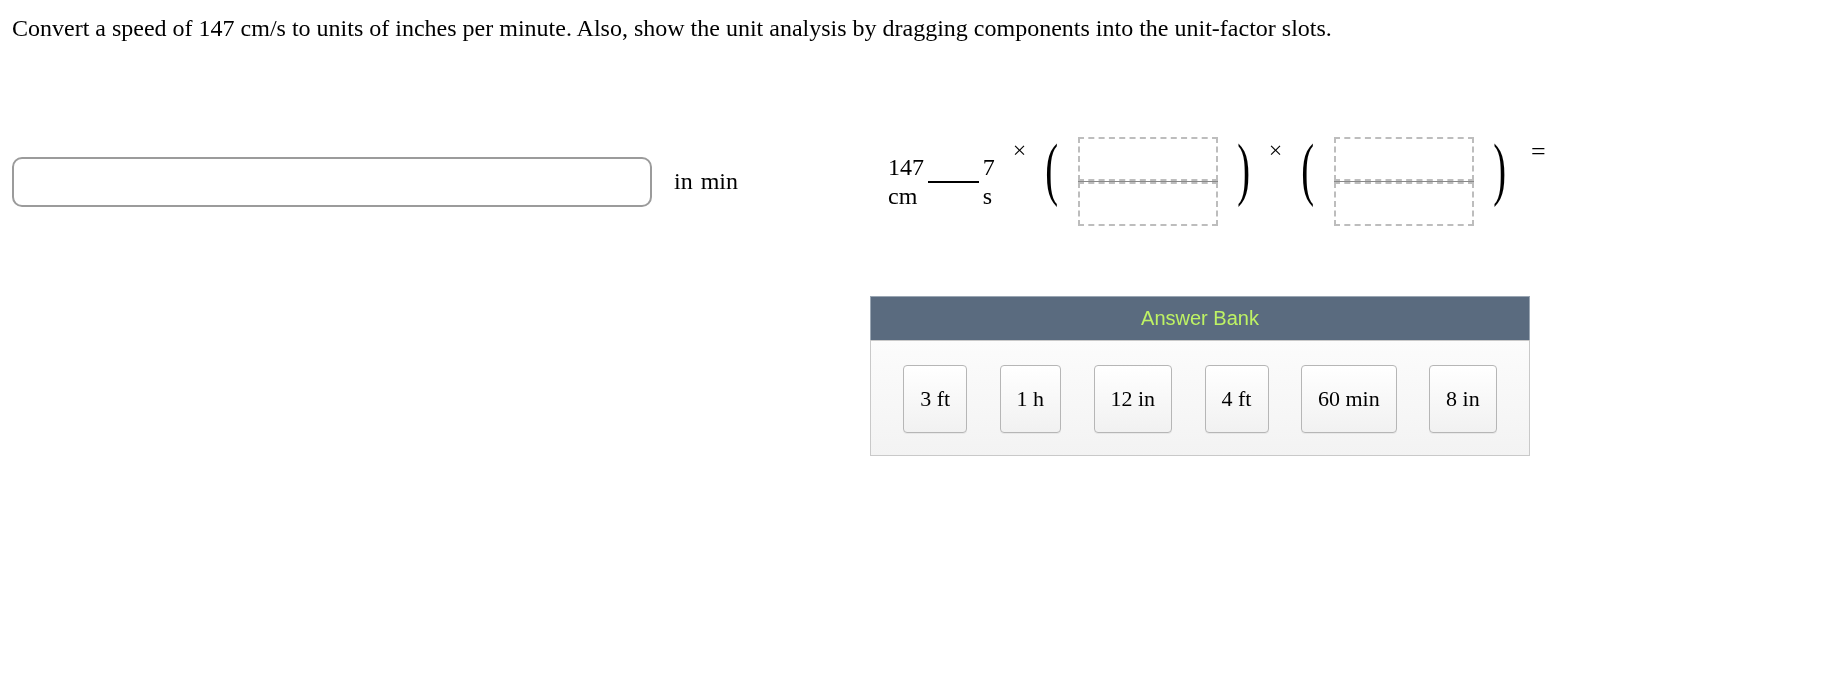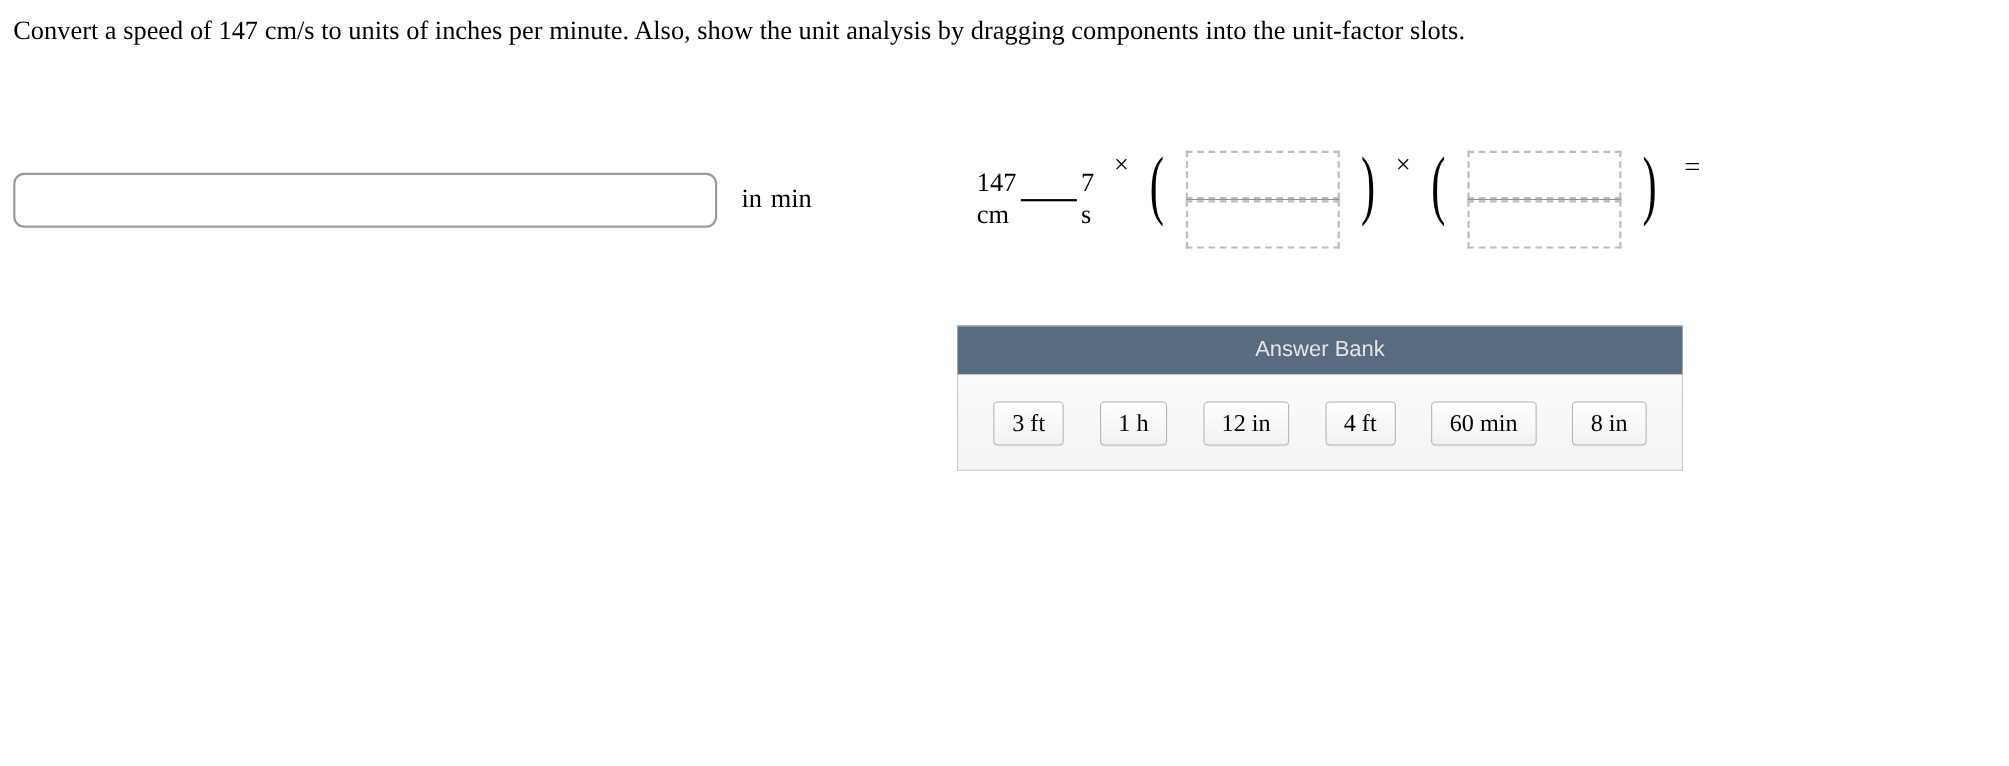--- a/index.html
+++ b/index.html
@@ -75,21 +75,21 @@
     width: 140px;
     border-top: 1.5px solid #888;
   }
   .equals { font-size: 26px; margin-left: 6px; }
   .bank-wrap {
     margin-left: 858px;
     width: 660px;
   }
   .bank-header {
     background: #5a6b7f;
-    color: #e5e5e5;
+    color: #bef264;
     text-align: center;
     font-family: Arial, Helvetica, sans-serif;
     font-size: 20px;
     padding: 10px 0;
     border: 1px solid #9aa6b3;
     border-bottom: none;
   }
   .bank-body {
     border: 1px solid #c9c9c9;
     background: linear-gradient(#fcfcfc, #f3f3f3);
@@ -100,21 +100,21 @@
   }
   .bank-row {
     display: flex;
     justify-content: space-around;
     align-items: center;
   }
   .chip {
     border: 1px solid #b6b6b6;
     border-radius: 4px;
     background: linear-gradient(#ffffff, #f1f1f1);
-    padding: 6px 16px;
+    padding: 20px 16px;
     font-size: 22px;
     font-family: "Times New Roman", Times, serif;
     cursor: grab;
     box-shadow: 0 1px 0 rgba(0,0,0,0.05);
     user-select: none;
     white-space: nowrap;
   }
 </style>
 </head>
 <body>

